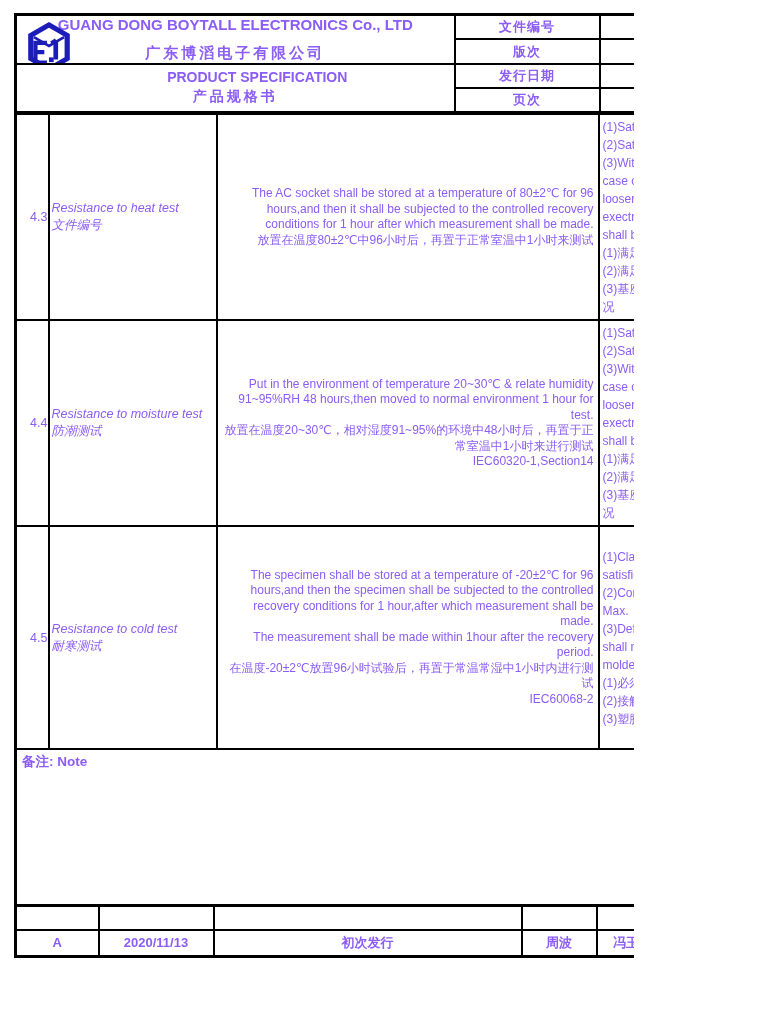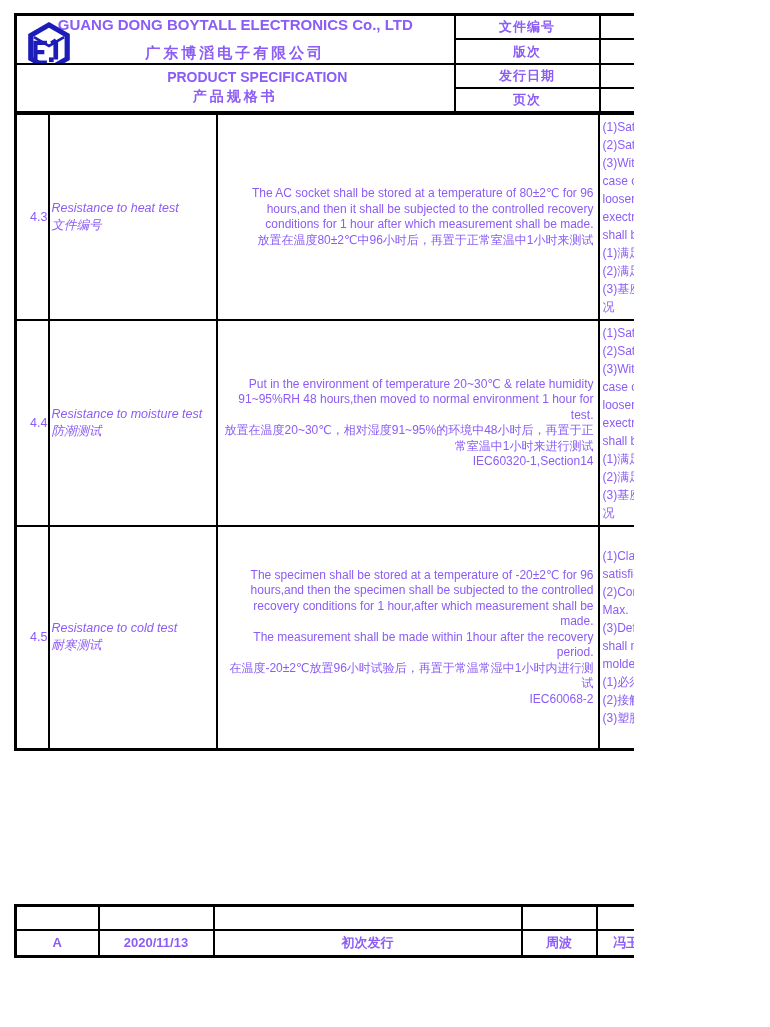--- a/index.html
+++ b/index.html
@@ -149,20 +149,23 @@
 在温度-20±2℃放置96小时试验后，再置于常温常湿中1小时内进行测试
 IEC60068-2</td>
       <td class="req-cell">(1)Clause 4.1 shall be satisfied
 (2)Contact resistance:30mΩ Max.
 (3)Deformation or cracks shall not be recognized in molded part
 (1)必须满足4.1项要求
 (2)接触阻抗最大30毫欧
 (3)塑胶部分不能变形或破裂</td>
     </tr>
 
+    <tr class="row-note">
+      <td colspan="4" class="note-cell">备注: Note</td>
+    </tr>
   </tbody>
     </table>
 
   <table class="footer-table bordered">
     <colgroup>
         <col style="width:83px">
         <col style="width:115px">
         <col style="width:308px">
         <col style="width:75px">
         <col style="width:72px">

